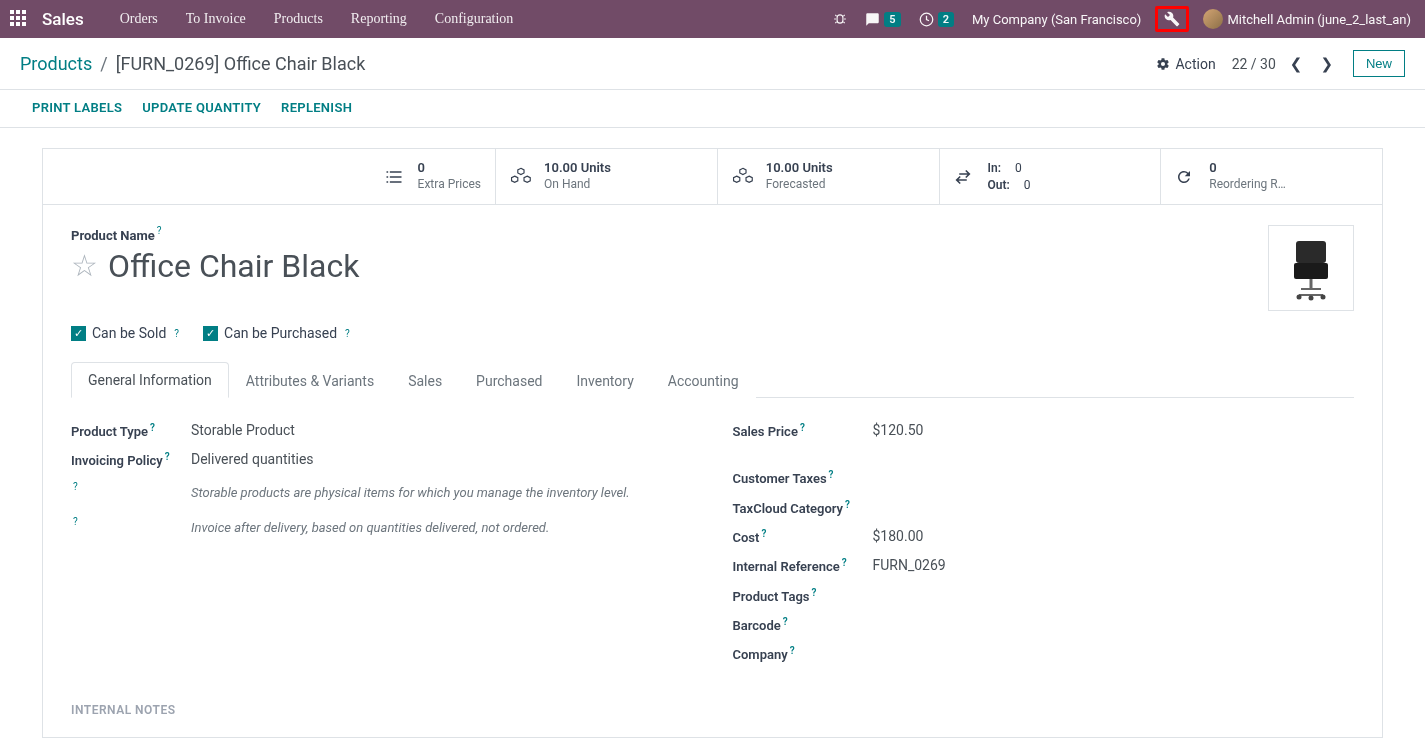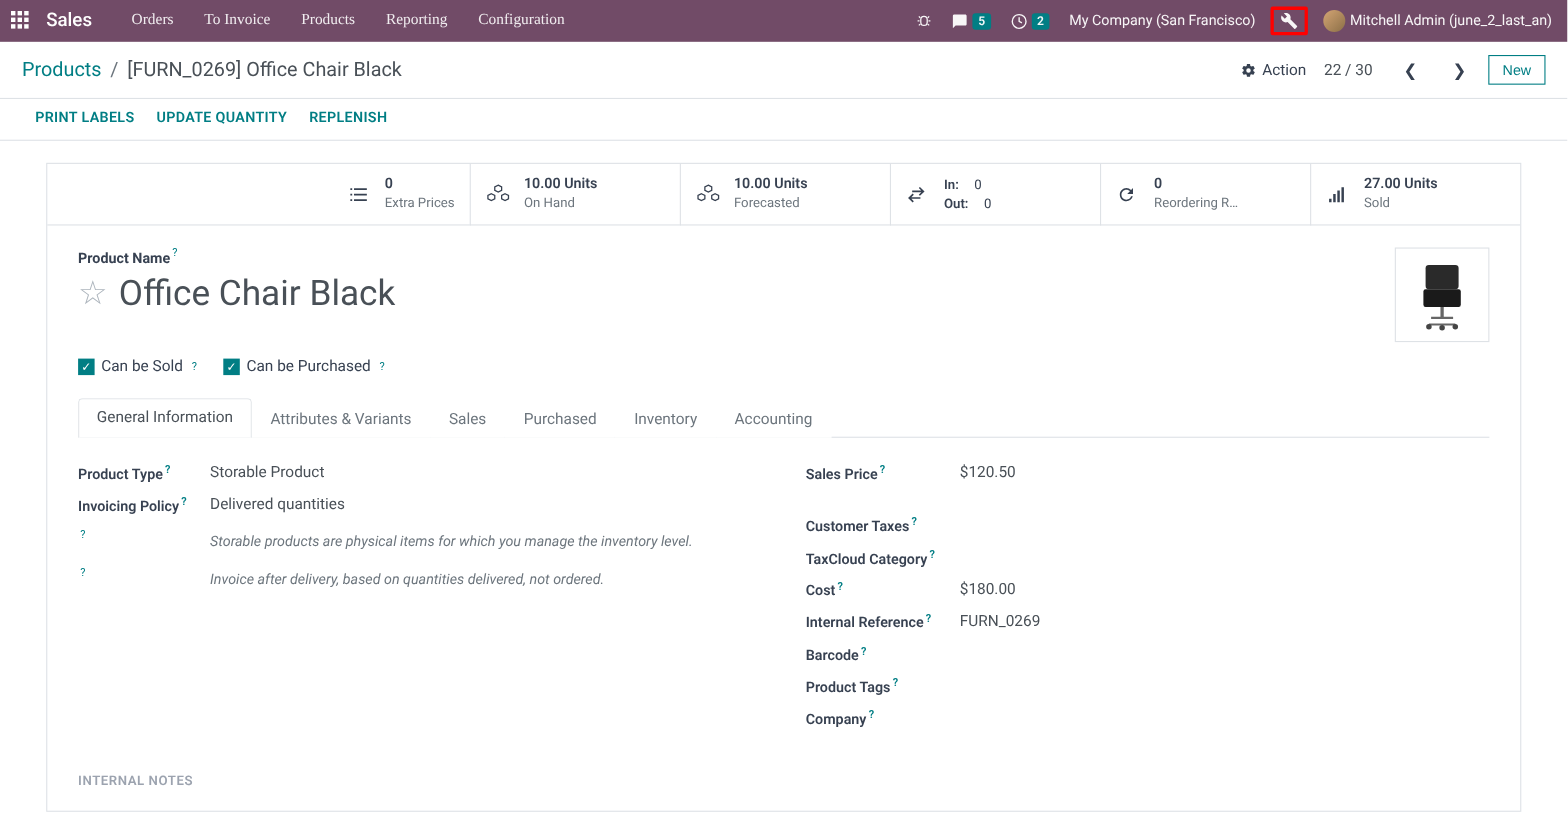--- a/index.html
+++ b/index.html
@@ -17,21 +17,21 @@
     .tool-highlight { border: 3px solid #ff0000; padding: 2px 6px; border-radius: 2px; }
     .avatar { width: 20px; height: 20px; border-radius: 50%; background: linear-gradient(135deg, #d4a574 0%, #8b6f47 100%); }
     
     .breadcrumb-bar { display: flex; align-items: center; padding: 12px 20px; border-bottom: 1px solid #dee2e6; gap: 10px; }
     .breadcrumb { display: flex; align-items: center; gap: 8px; font-size: 18px; }
     .breadcrumb-link { color: #017e84; cursor: pointer; }
     .breadcrumb-sep { color: #6c757d; }
     .breadcrumb-current { color: #495057; }
     .bar-right { margin-left: auto; display: flex; align-items: center; gap: 16px; }
     .action-btn { display: flex; align-items: center; gap: 5px; color: #374151; cursor: pointer; font-size: 14px; }
-    .pager { display: flex; align-items: center; gap: 24px; color: #495057; font-size: 14px; }
+    .pager { display: flex; align-items: center; gap: 10px; color: #495057; font-size: 14px; }
     .chevron { color: #374151; cursor: pointer; font-size: 15px; padding: 2px 4px; }
     .new-btn { border: 1px solid #017e84; color: #017e84; background: #fff; padding: 5px 12px; cursor: pointer; font-size: 13px; }
     
     .actions-bar { display: flex; gap: 20px; padding: 10px 20px 12px 32px; border-bottom: 1px solid #dee2e6; }
     .action-link { color: #017e84; font-weight: 600; font-size: 13px; cursor: pointer; letter-spacing: 0.3px; }
     
     .content { padding: 20px 42px; }
     .card { border: 1px solid #dee2e6; background: #fff; }
     
     .stat-row { display: flex; }
@@ -215,31 +215,20 @@
       </div>
       <div class="stat-box">
         <div class="stat-icon">
           <svg width="18" height="18" viewBox="0 0 24 24" fill="currentColor">
               <path d="M17.65 6.35A7.958 7.958 0 0012 4c-4.42 0-8 3.58-8 8s3.58 8 8 8c3.73 0 6.84-2.55 7.73-6h-2.08A5.99 5.99 0 0112 18c-3.31 0-6-2.69-6-6s2.69-6 6-6c1.66 0 3.14.69 4.22 1.78L13 11h7V4l-2.35 2.35z"></path>
             </svg>
         </div>
         <div class="stat-text">
             <span class="stat-val">0</span>
             <span class="stat-lbl">Reordering R…</span>
-          </div>
-      </div>
-      <div class="stat-box">
-        <div class="stat-icon">
-          <svg width="18" height="18" viewBox="0 0 24 24" fill="currentColor">
-              <path d="M3 17h3v4H3v-4zm5-6h3v10H8V11zm5-4h3v14h-3V7zm5-4h3v18h-3V3z"></path>
-            </svg>
-        </div>
-        <div class="stat-text">
-            <span class="stat-val">27.00 Units</span>
-            <span class="stat-lbl">Sold</span>
           </div>
       </div>
     </div>
 
     <div class="body-pad">
 
       <div class="name-row">
         <div class="name-left">
           <span class="label-small">Product Name</span><span class="help-q">?</span>
           <div class="title-row">
@@ -317,28 +306,28 @@
           </div>
           <div class="field-row">
             <div class="field-label"><span>Cost</span><span class="help-q">?</span></div>
             <div class="field-value">$180.00</div>
           </div>
           <div class="field-row">
             <div class="field-label"><span>Internal Reference</span><span class="help-q">?</span></div>
             <div class="field-value">FURN_0269</div>
           </div>
           <div class="field-row">
+            <div class="field-label"><span>Product Tags</span><span class="help-q">?</span></div>
+            <div class="field-value"></div>
+          </div>
+          <div class="field-row">
             <div class="field-label"><span>Barcode</span><span class="help-q">?</span></div>
             <div class="field-value"></div>
           </div>
           <div class="field-row">
-            <div class="field-label"><span>Product Tags</span><span class="help-q">?</span></div>
-            <div class="field-value"></div>
-          </div>
-          <div class="field-row">
             <div class="field-label"><span>Company</span><span class="help-q">?</span></div>
             <div class="field-value"></div>
           </div>
         </div>
       </div>
 
       <div class="section-title">INTERNAL NOTES</div>
 
     </div>
   </div>

